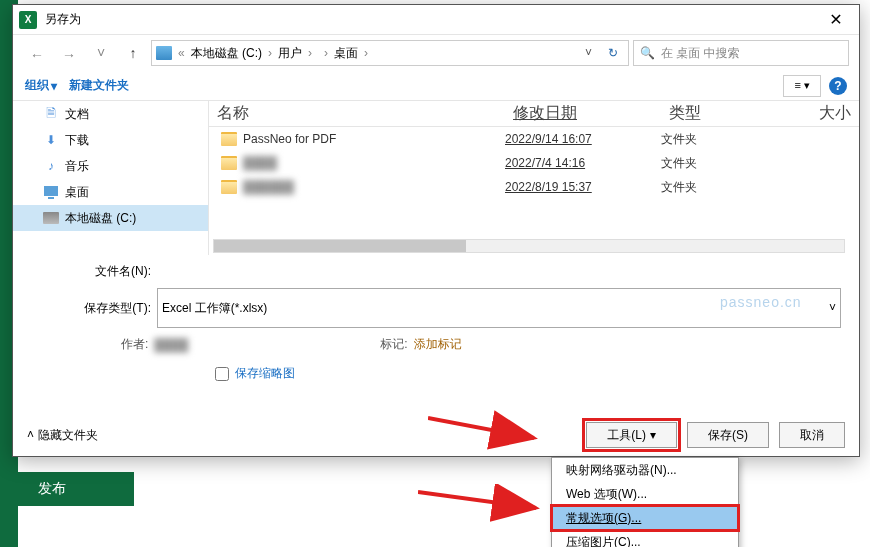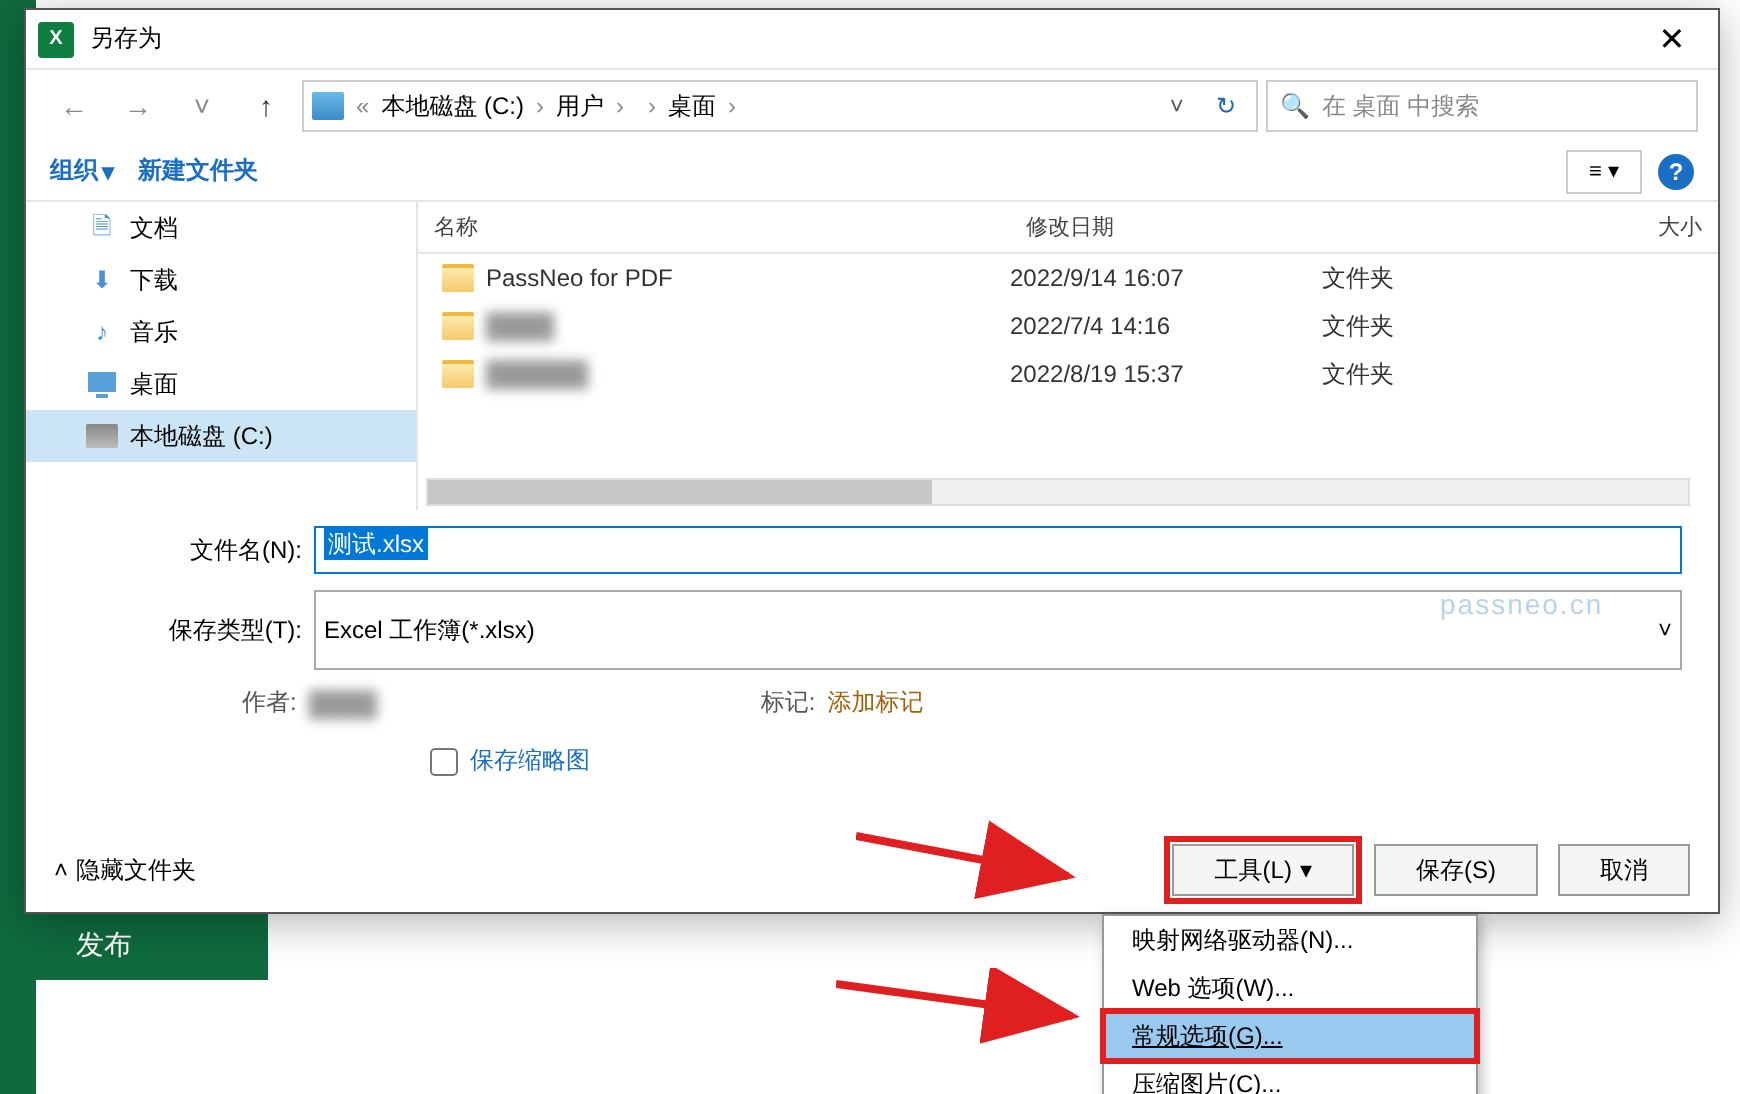--- a/index.html
+++ b/index.html
@@ -1,20 +1,20 @@
 <!DOCTYPE html>
 <html><head>
 <meta charset="utf-8">
 <style>
 * { box-sizing: border-box; margin: 0; padding: 0; font-family: "Microsoft YaHei", "Segoe UI", sans-serif; }
 body { background: #f0f0f0; width: 870px; height: 547px; overflow: hidden; position: relative; }
 
 .bg-green { position: absolute; left: 0; top: 0; bottom: 0; width: 18px; background: #0f6b3e; }
 .bg-panel { position: absolute; left: 18px; top: 0; right: 0; bottom: 0; background: #fff; }
-.bg-publish { position: absolute; left: 18px; top: 456px; color: #fff; background: #0f6b3e; padding: 8px 20px; font-size: 14px; width: 116px; }
+.bg-publish { position: absolute; left: 18px; top: 472px; color: #fff; background: #0f6b3e; padding: 8px 20px; font-size: 14px; width: 116px; }
 
 .dialog { position: absolute; left: 12px; top: 4px; width: 848px; height: 453px; background: #fff; border: 1px solid #555; box-shadow: 0 4px 20px rgba(0,0,0,0.3); }
 
 .titlebar { height: 30px; display: flex; align-items: center; padding: 0 2px 0 6px; border-bottom: 1px solid #e5e5e5; }
 .titlebar .icon { width: 18px; height: 18px; background: #107c41; display: flex; align-items: center; justify-content: center; color: #fff; font-size: 10px; font-weight: bold; border-radius: 2px; }
 .titlebar .title { margin-left: 8px; font-size: 12px; flex: 1; }
 .titlebar .close { width: 42px; height: 28px; display: flex; align-items: center; justify-content: center; font-size: 16px; cursor: pointer; }
 
 .navbar { height: 36px; display: flex; align-items: center; padding: 0 10px; gap: 4px; }
 .nav-btn { width: 28px; height: 26px; display: flex; align-items: center; justify-content: center; color: #888; font-size: 14px; }
@@ -38,24 +38,24 @@
 .side-item { height: 26px; display: flex; align-items: center; padding-left: 52px; font-size: 12px; gap: 8px; position: relative; }
 .side-item.sel { background: #cce5f6; }
 .side-item .ficon { width: 16px; height: 16px; display: flex; align-items: center; justify-content: center; position: absolute; left: 30px; }
 .side-item .ficon.doc { color: #4a8ed9; }
 .side-item .ficon.down { color: #4a8ed9; }
 .side-item .ficon.music { color: #4a8ed9; }
 .side-item .ficon.desk svg rect { fill:#5aa0d8; }
 .side-item .ficon.drive { background: linear-gradient(#888,#bbb); border-radius:1px; height:12px; }
 
 .filelist { flex: 1; position: relative; }
-.fl-header { height: 26px; display: flex; align-items: center; font-size: 11px; border-bottom: 1px solid #e5e5e5; color: #444; }
+.fl-header { height: 26px; display: flex; align-items: center; font-size: 16px; border-bottom: 1px solid #e5e5e5; color: #444; }
 .fl-header .col { padding: 0 8px; }
 .col-name { width: 296px; }
-.col-date { width: 156px; }
+.col-date { width: 156px; text-decoration: underline; }
 .col-type { width: 130px; }
 .col-size { flex: 1; text-align: right; padding-right: 20px; }
 .fl-row { height: 24px; display: flex; align-items: center; font-size: 12px; color: #333; }
 .fl-row .col-name { display: flex; align-items: center; gap: 6px; padding-left: 12px; }
 .folder-icon { width: 16px; height: 14px; background: linear-gradient(#ffe9a8,#f5c96b); border-radius: 1px; border-top: 2px solid #f0b943; }
 .blur { filter: blur(3px); color: #999; }
 .scroll-h { position: absolute; left: 4px; right: 14px; bottom: 2px; height: 14px; background: #f0f0f0; border:1px solid #ddd; }
 .scroll-h .thumb { position:absolute; left:0; width:40%; top:0; bottom:0; background:#c8c8c8; }
 
 .form { padding: 8px 18px 0 18px; }
@@ -166,20 +166,21 @@
       <div class="side-item sel">
         <span class="ficon drive"></span>
         <span>本地磁盘 (C:)</span>
       </div>
     </div>
 
     <div class="filelist">
       <div class="fl-header">
         <div class="col col-name">名称</div>
         <div class="col col-date">修改日期</div>
+        <div class="col col-type">类型</div>
         <div class="col col-size">大小</div>
       </div>
       <div class="fl-row">
         <div class="col col-name">
             <span class="folder-icon"></span>
             <span>PassNeo for PDF</span>
           </div>
         <div class="col col-date">2022/9/14 16:07</div>
         <div class="col col-type">文件夹</div>
       </div>
@@ -201,21 +202,20 @@
       </div>
       <div class="scroll-h">
           <div class="thumb"></div>
         </div>
     </div>
   </div>
 
   <div class="form">
     <div class="form-row">
       <div class="lbl">文件名(N):</div>
-      <div class="fn-input"><span class="seltext">测试.xlsx</span></div>
     </div>
     <div class="form-row">
       <div class="lbl">保存类型(T):</div>
       <div class="ft-select">
         <span>Excel 工作簿(*.xlsx)</span>
         <span>˅</span>
       </div>
     </div>
     <div class="meta-row">
       <span class="mlbl">作者:</span>

